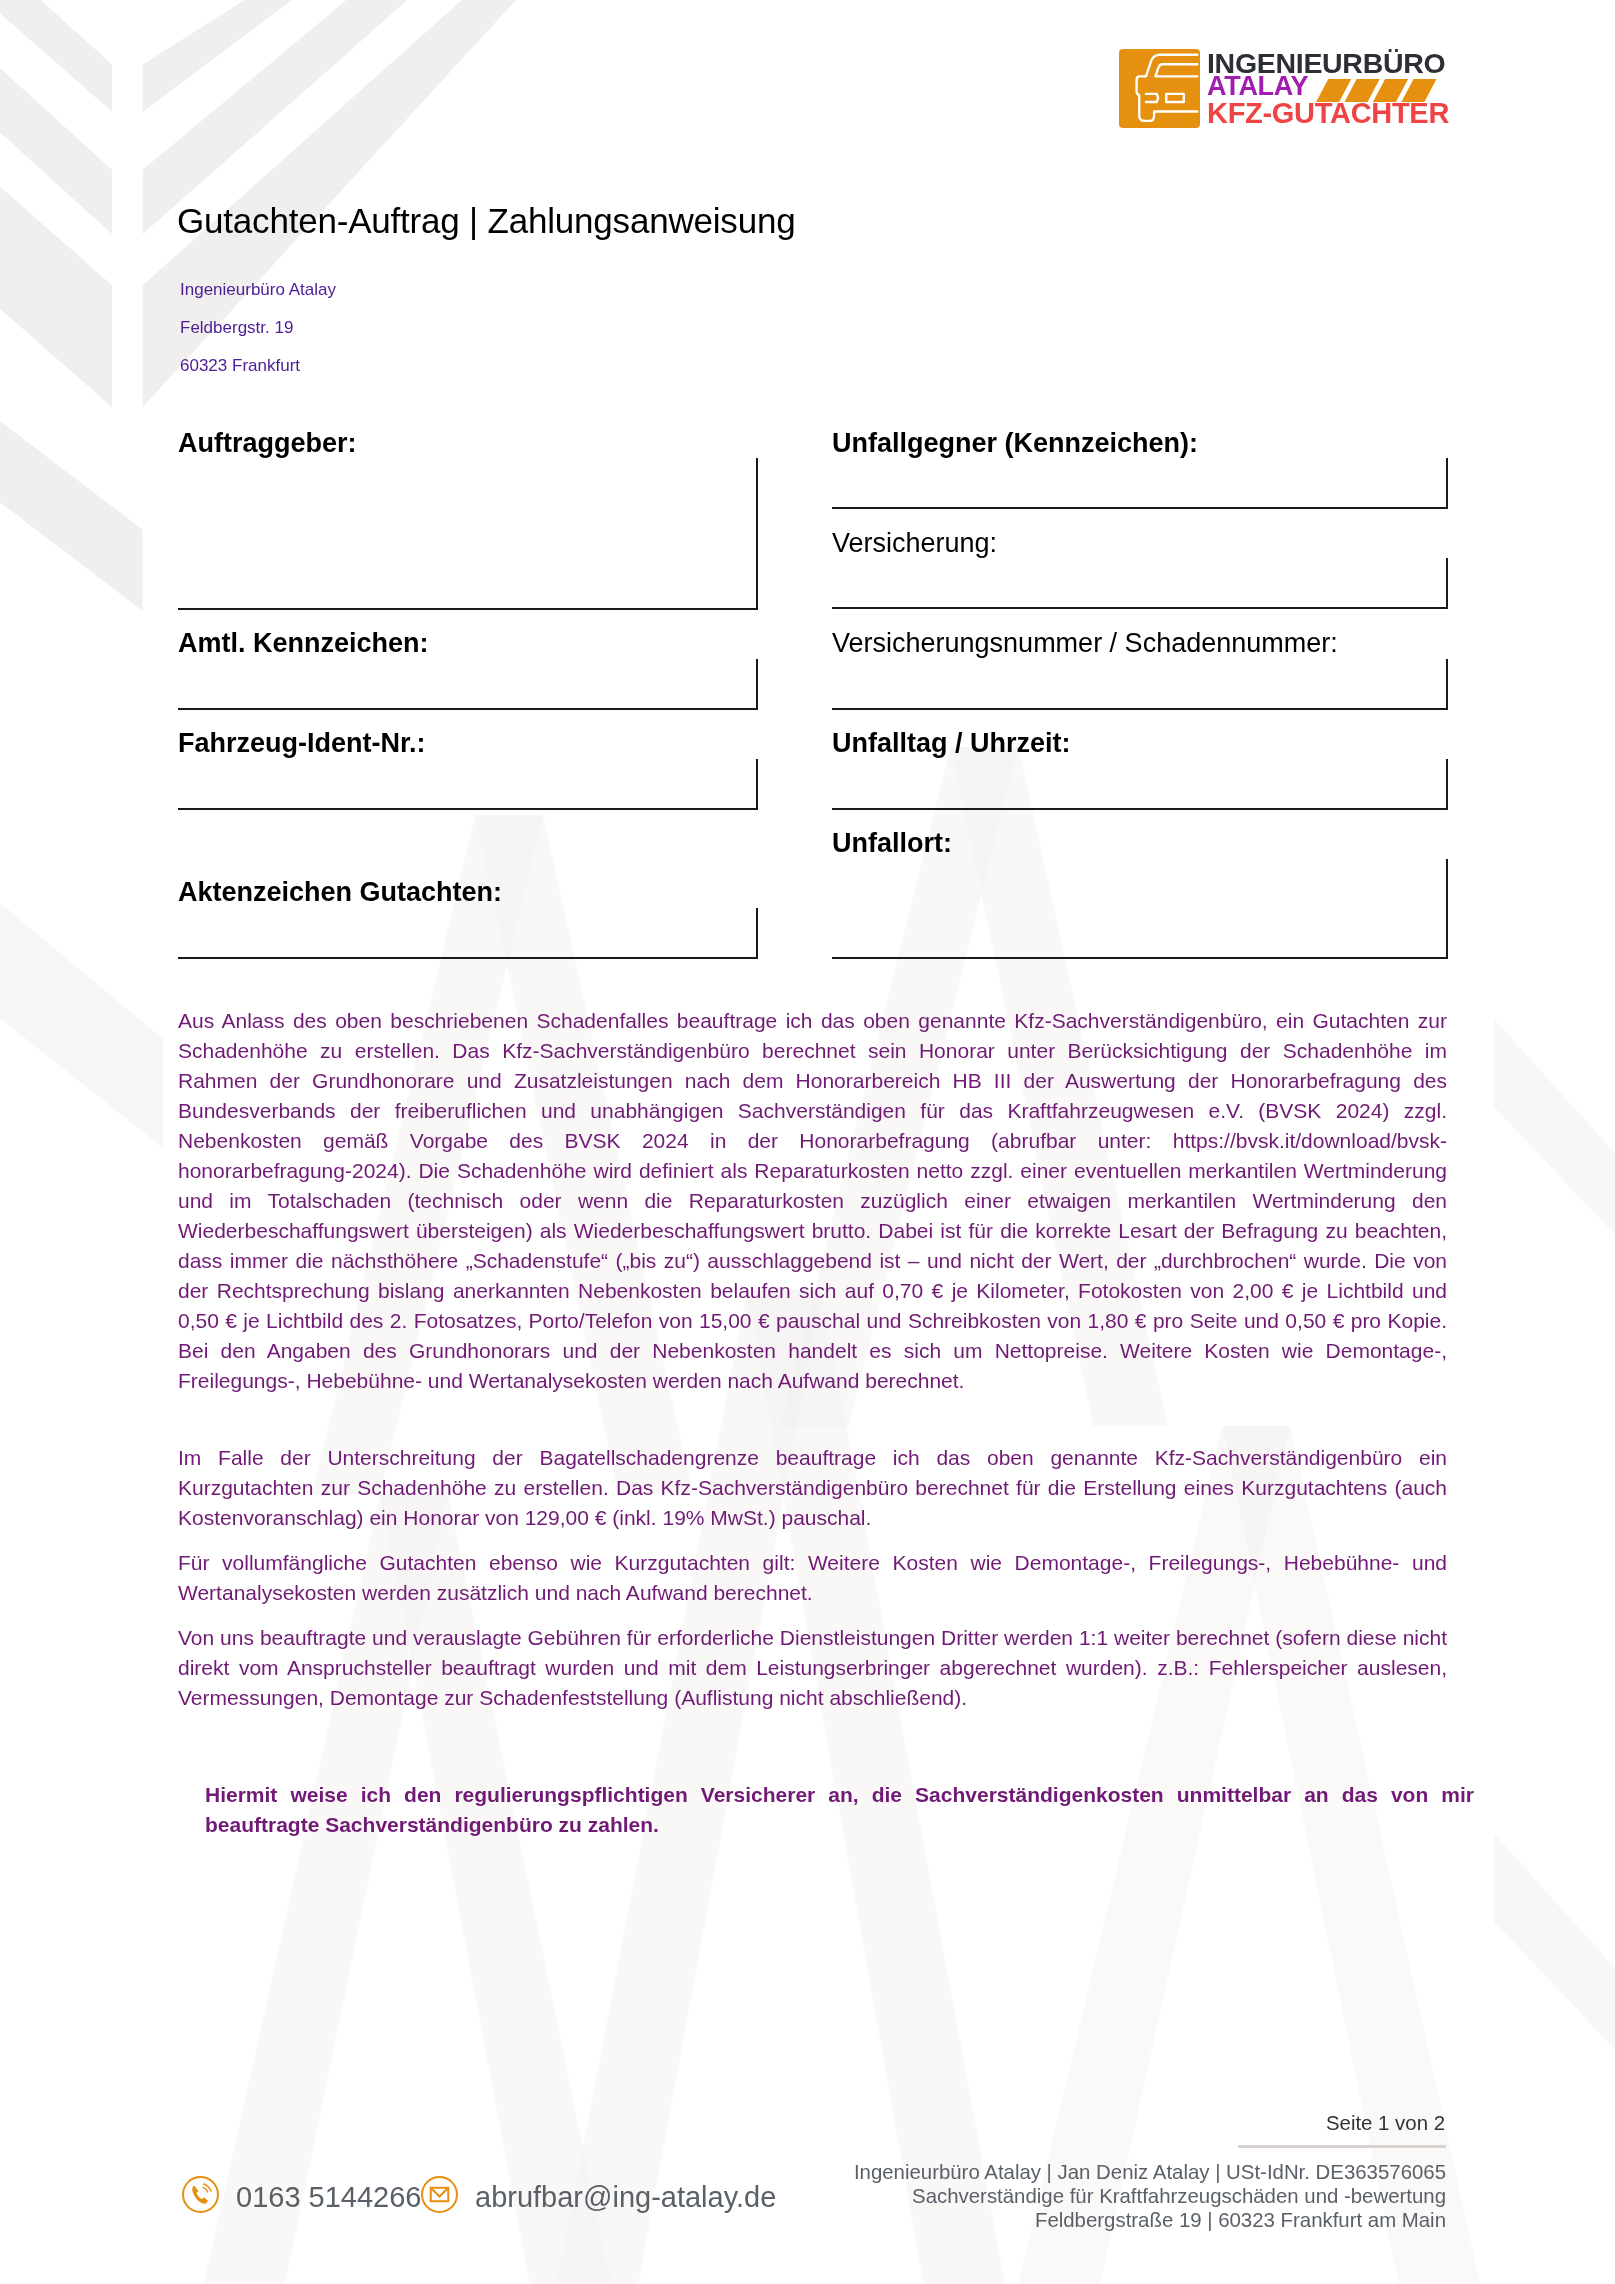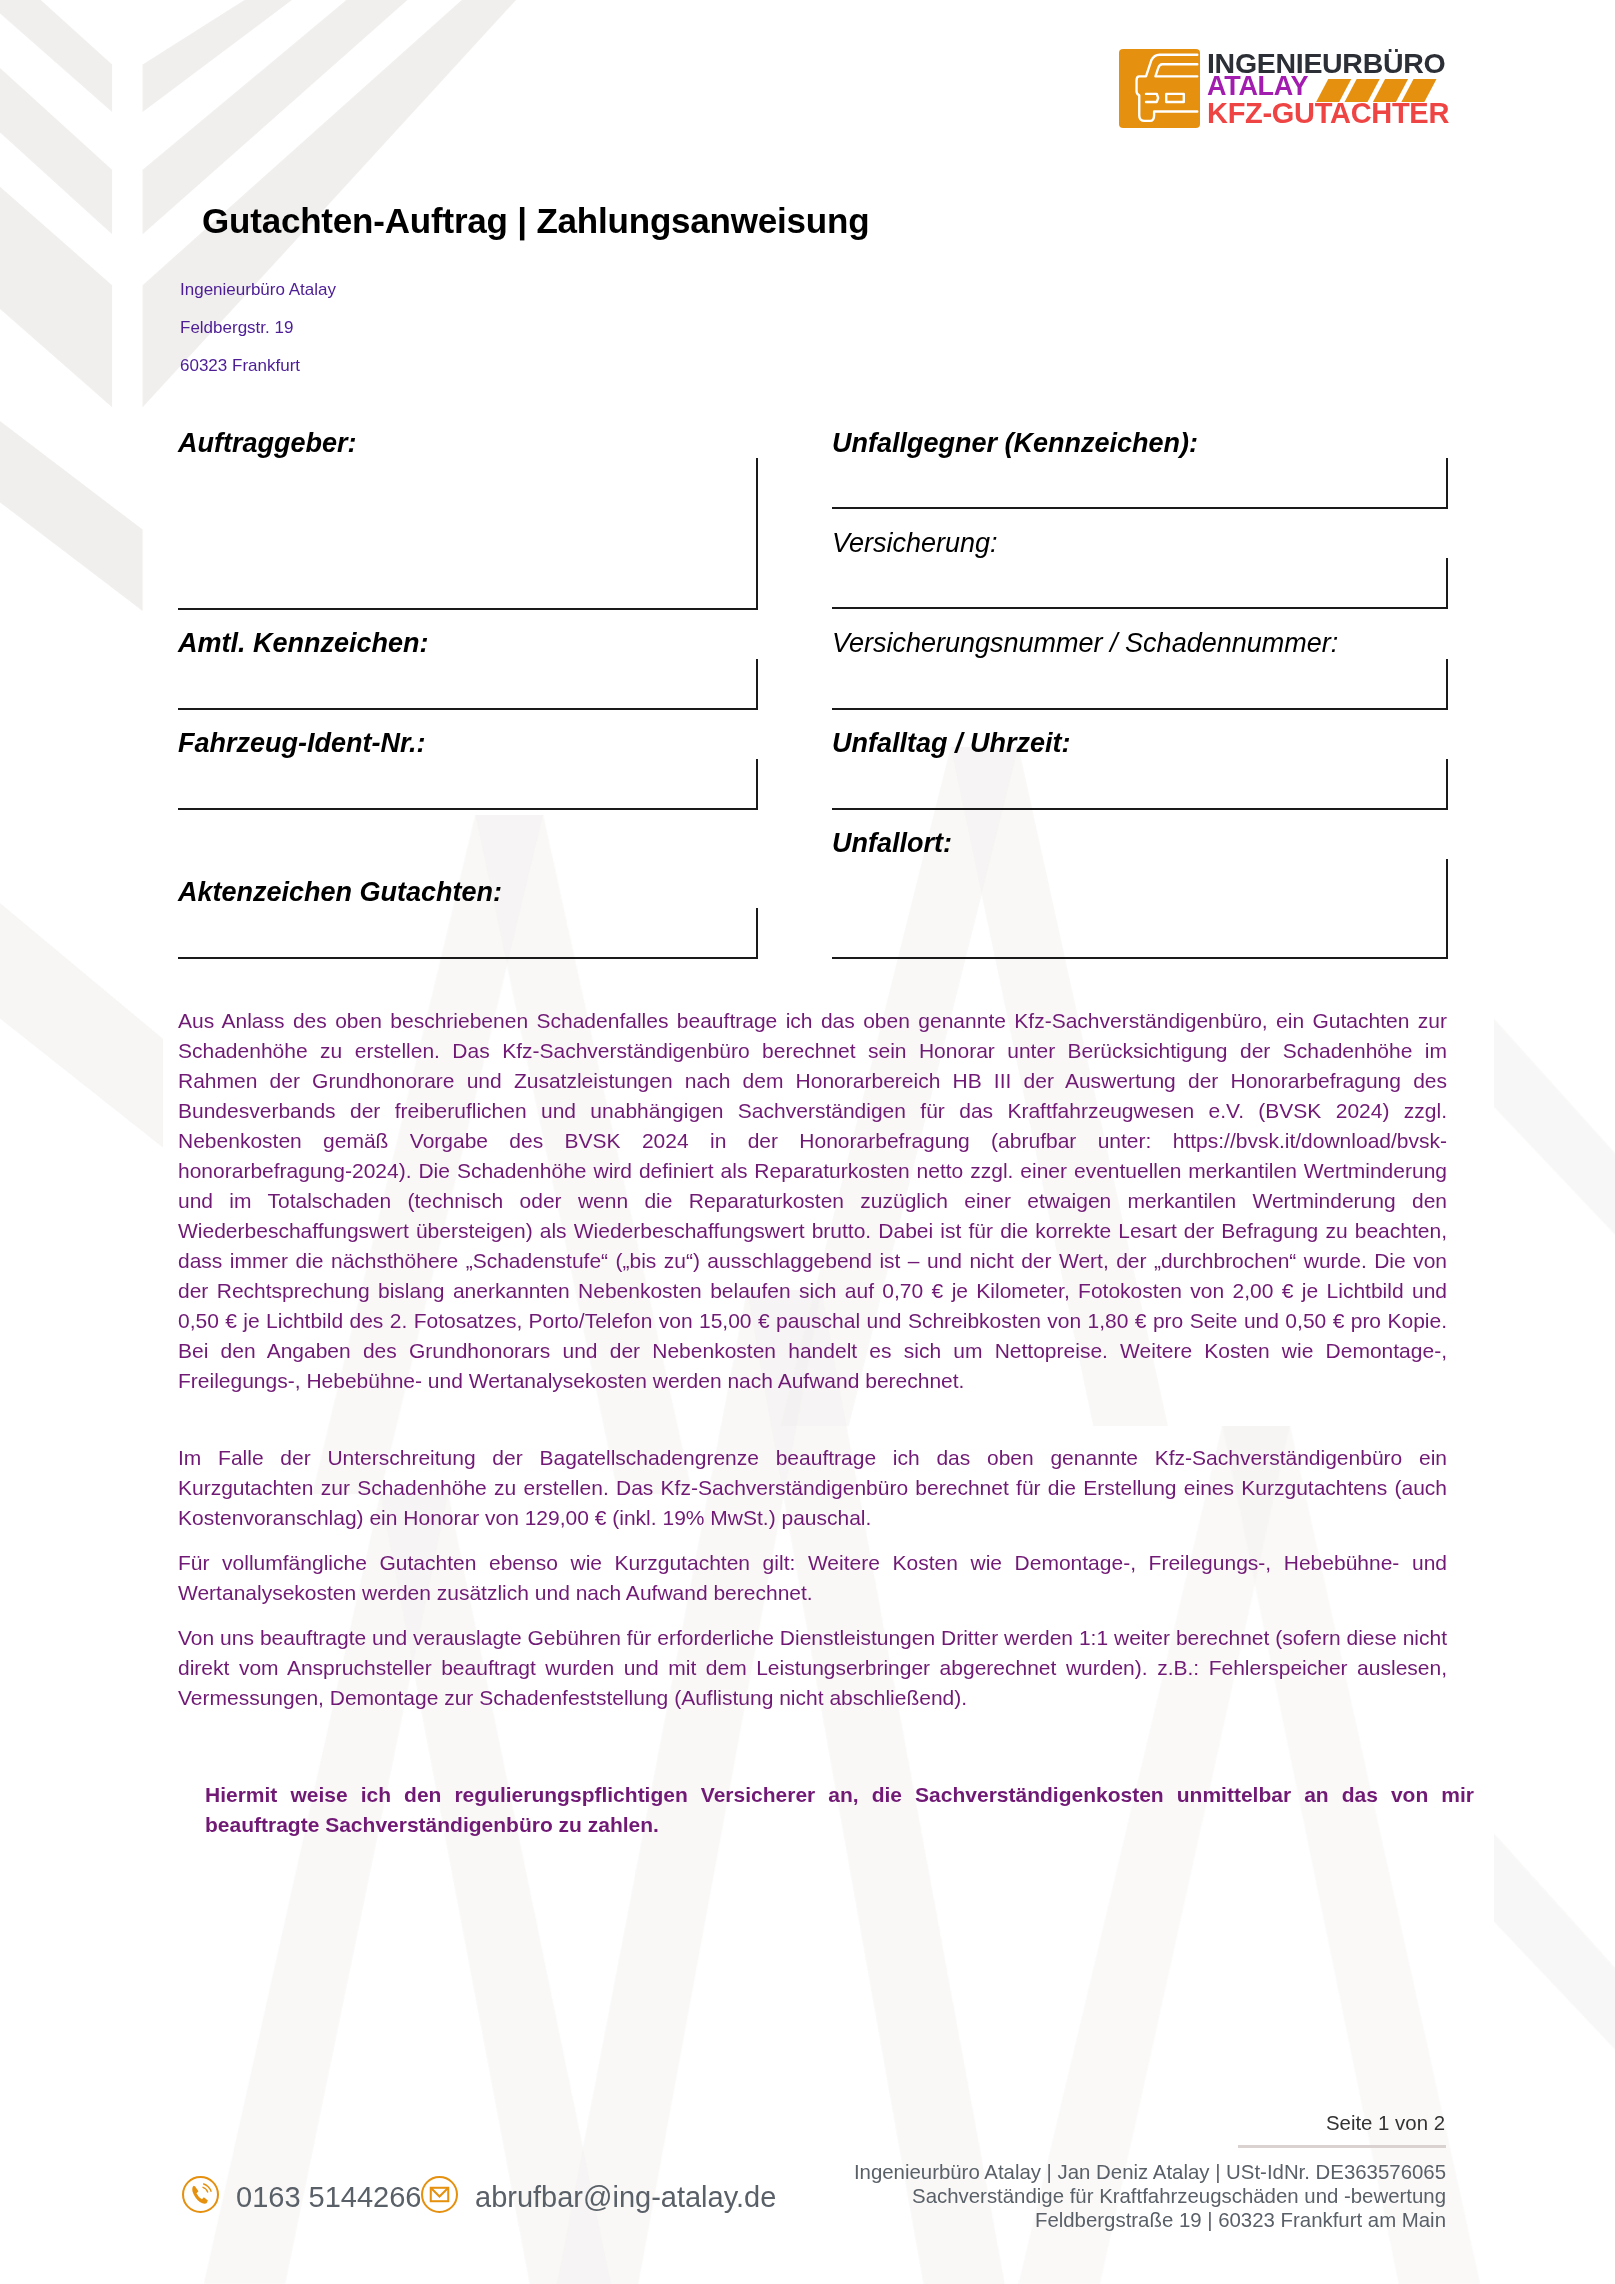--- a/index.html
+++ b/index.html
@@ -19,24 +19,24 @@
   #logo .l1, #logo .l2, #logo .l3 {
     position: absolute; left: 88px; font-family: "Liberation Sans", sans-serif; font-weight: 700;
     letter-spacing: -0.3px; white-space: nowrap;
   }
   #logo .l1 { top: -2px; font-size: 28.5px; color: #2c2f36; }
   #logo .l2 { top: 22.4px; font-size: 27px; color: #a21caf; }
   #logo .l3 { top: 48px; font-size: 29px; color: #ef4444; }
   #logo .stripes { position: absolute; left: 197px; top: 30px; }
 
   
-  #title { left: 177px; top: 201px; font-size: 35px; font-weight: 700; letter-spacing: -0.2px; white-space: nowrap; margin-left: 25px; }
+  #title { left: 177px; top: 201px; font-size: 35px; font-weight: 400; letter-spacing: -0.2px; white-space: nowrap; }
   .addr { left: 180px; font-size: 17px; white-space: nowrap; color: #4c1d95; }
 
-  .lbl { font-size: 27px; white-space: nowrap; font-style: italic; }
+  .lbl { font-size: 27px; white-space: nowrap; }
   .lbl.b { font-weight: 700; }
 
   
   .field {
     position: absolute; z-index: 1;
     border-bottom: 2px solid #1a1a1a;
     border-right: 2px solid #1a1a1a;
     background: transparent;
   }
 

